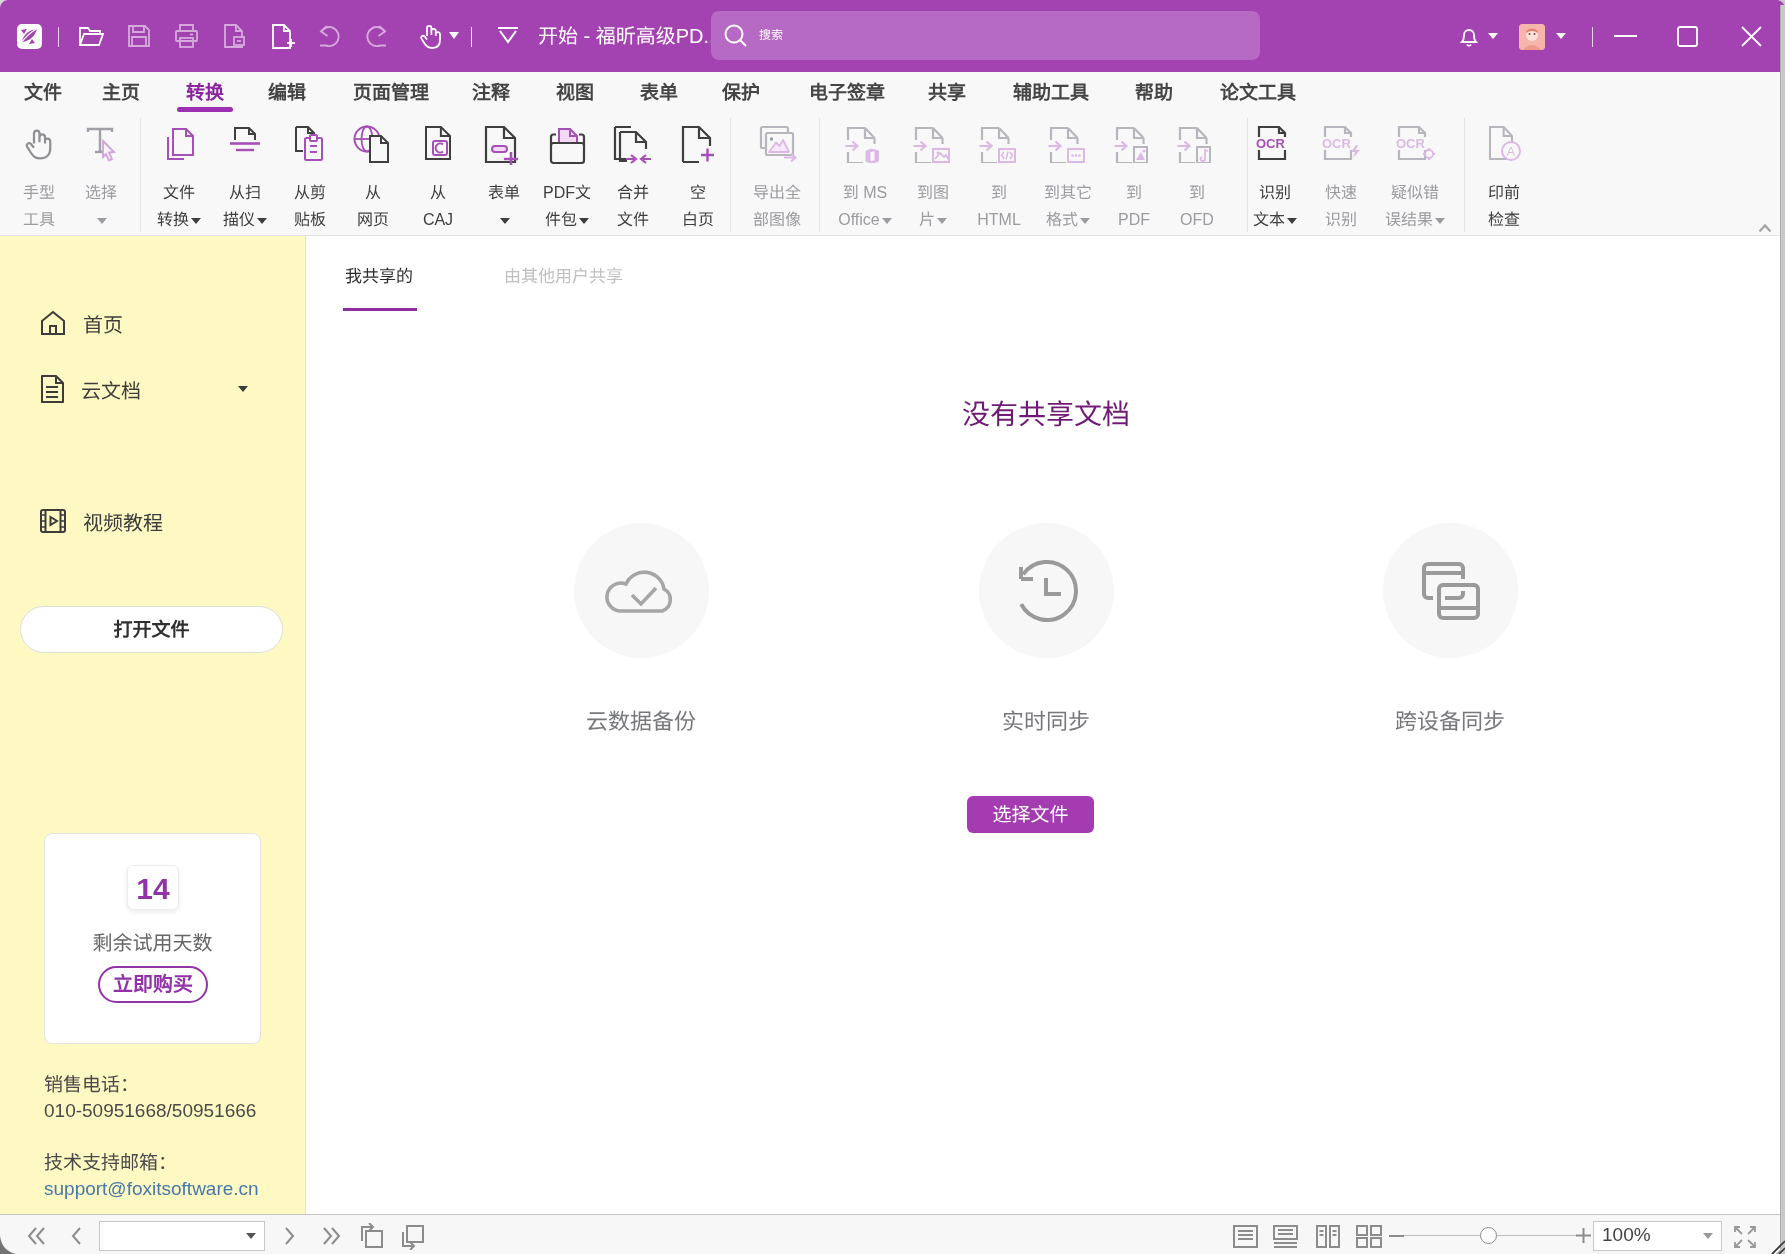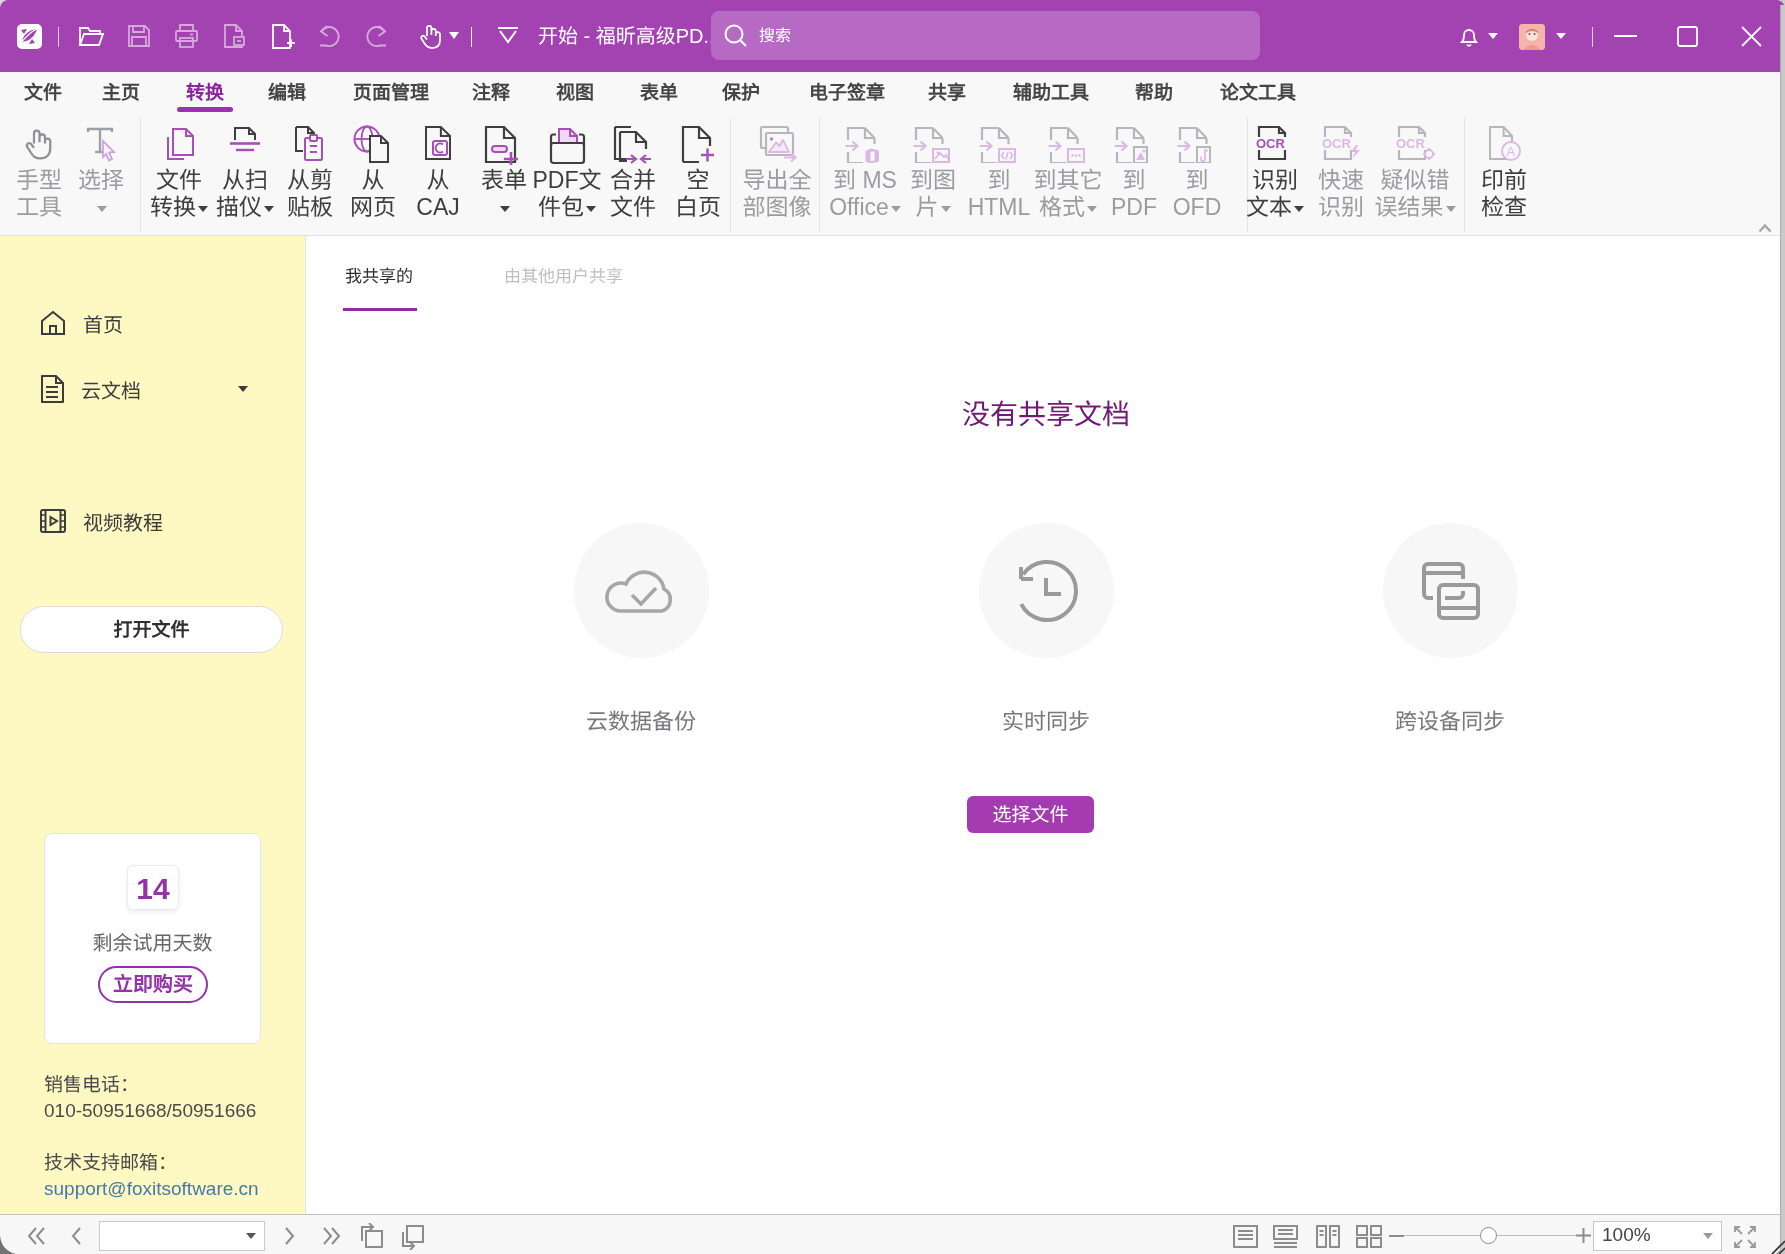--- a/index.html
+++ b/index.html
@@ -10,34 +10,34 @@
 
 
 #titlebar { position:absolute; left:0; top:0; width:1785px; height:73px; background:#A342B1; }
 #titlebar svg { display:block; }
 .tsep { position:absolute; top:27px; width:1px; height:20px; background:rgba(255,255,255,0.75); }
 #logo { position:absolute; left:17px; top:24px; width:25px; height:25px; background:#fff; border-radius:5px; }
 .ticon { position:absolute; top:24px; }
 #wintitle { position:absolute; left:538px; top:0; height:72px; line-height:72px; color:#fff; font-size:20px; }
 #searchbox { position:absolute; left:711px; top:11px; width:549px; height:49px; background:#B76AC4; border-radius:8px; }
 #searchbox .mag { position:absolute; left:11px; top:11px; }
-#searchbox .ph { position:absolute; left:48px; top:0; height:32px; line-height:49px; color:#fff; font-size:16px; }
+#searchbox .ph { position:absolute; left:48px; top:0; height:32px; line-height:49px; color:#fff; font-size:12px; }
 #avatar { position:absolute; left:1519px; top:24px; width:26px; height:26px; border-radius:4px; background:#F2A7A0; overflow:hidden; }
 
 
 #menubar { position:absolute; left:0; top:72px; width:1785px; height:45px; background:#F9F8F9; }
 .menu { position:absolute; top:0; height:45px; line-height:42px; font-size:19px; color:#454545; font-weight:bold; text-align:center; }
 .menu.active { color:#8A249E; }
 .menu.active::after { content:""; position:absolute; left:-2px; right:-2px; bottom:5px; height:5px; background:#9C2FB2; border-radius:3px; }
 
 
 #toolbar { position:absolute; left:0; top:117px; width:1785px; height:119px; background:#F9F8F9; border-bottom:1px solid #E2E2E6; }
 .titem { position:absolute; top:4px; text-align:center; }
 .titem .ic { height:46px; display:flex; align-items:center; justify-content:center; }
-.titem .lb { margin-top:0; font-size:23px; line-height:27px; color:#3E3E3E; white-space:pre-line; }
+.titem .lb { margin-top:12px; font-size:16px; line-height:27px; color:#3E3E3E; white-space:pre-line; }
 .titem.dis .lb { color:#9B9BA0; }
 .tbsep { position:absolute; top:1px; width:1px; height:114px; background:#E3E3E7; }
 .caret { display:inline-block; width:0; height:0; border-left:5px solid transparent; border-right:5px solid transparent; border-top:6px solid #3E3E3E; vertical-align:middle; margin-left:2px; }
 .titem.dis .caret { border-top-color:#9B9BA0; }
 
 
 #sidebar { position:absolute; left:0; top:236px; width:306px; height:978px; background:#fef9c3; border-right:1px solid #E3E3E6; }
 .srow { position:absolute; left:0; width:306px; height:48px; display:flex; align-items:center; font-size:20px; color:#3C3C3C; }
 .srow svg { margin-left:38px; margin-right:15px; }
 #sharedrow { position:absolute; left:20px; top:195px; width:263px; height:49px; background:#ECECED; border-radius:8px; display:flex; align-items:center; font-size:20px; color:#9C34B2; }

